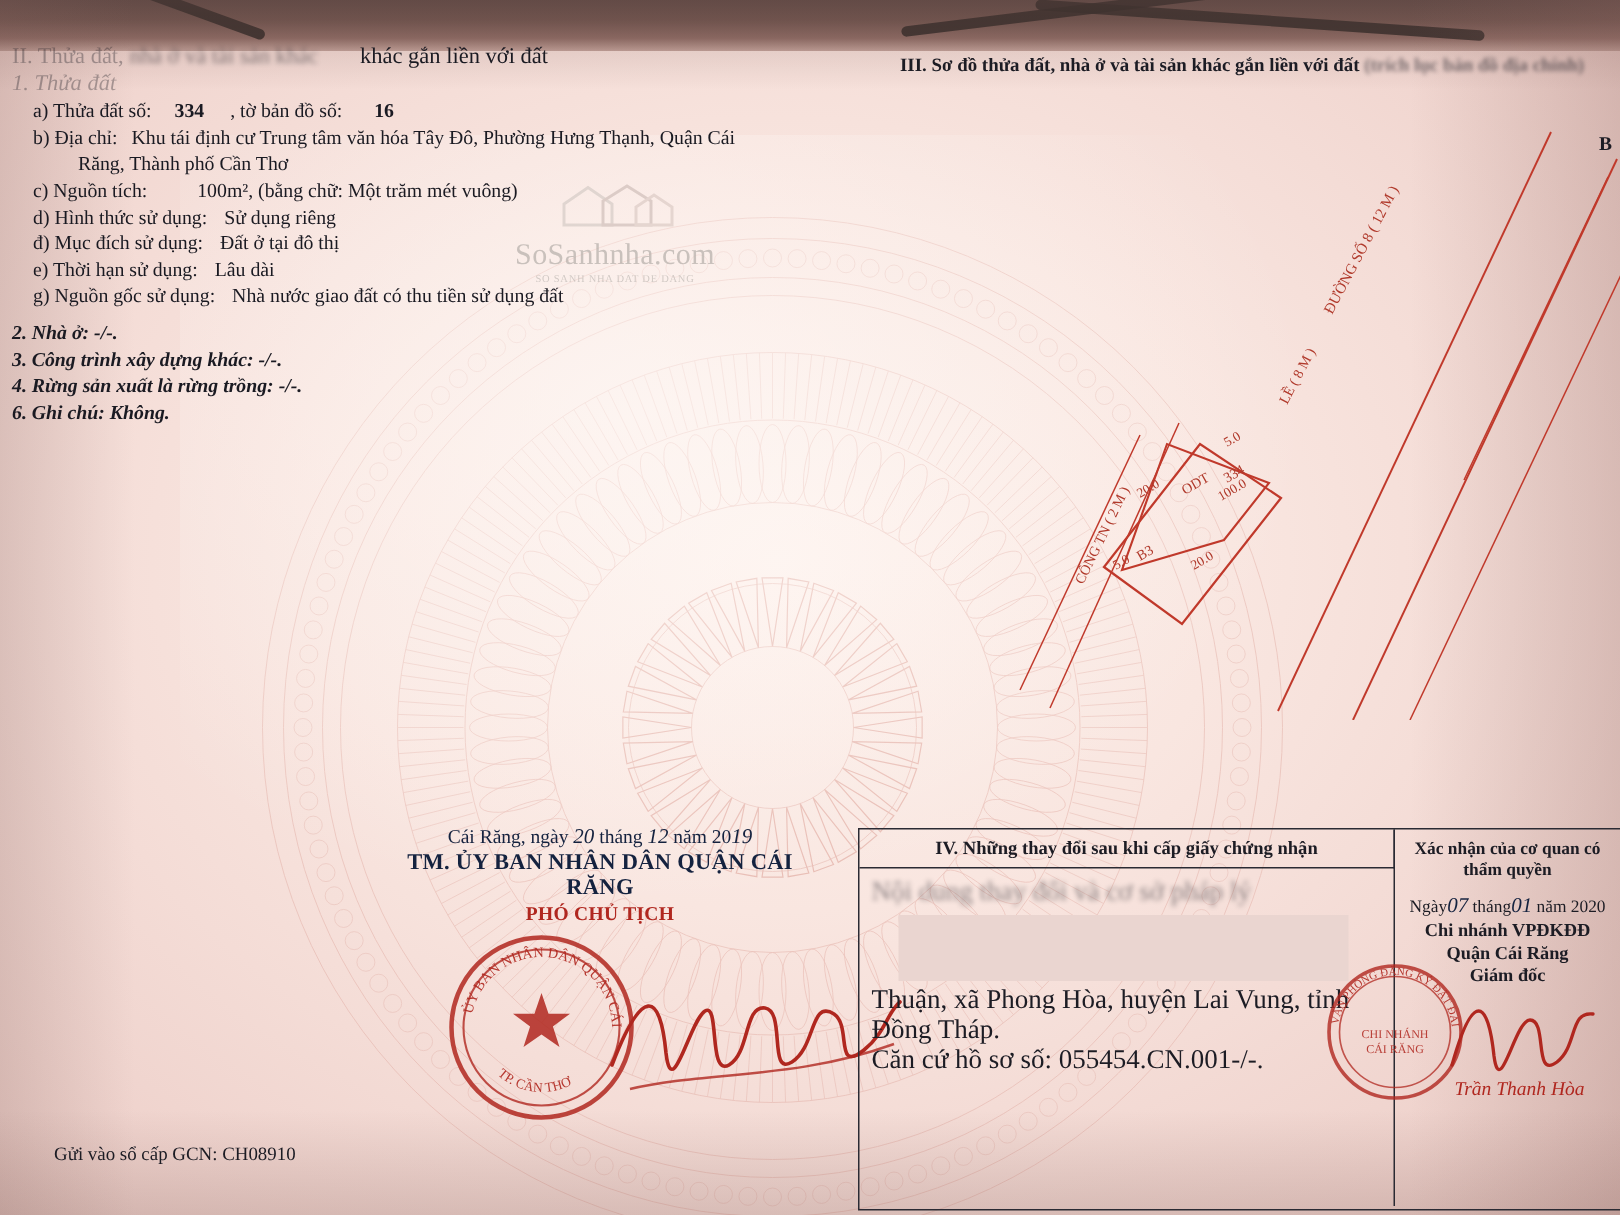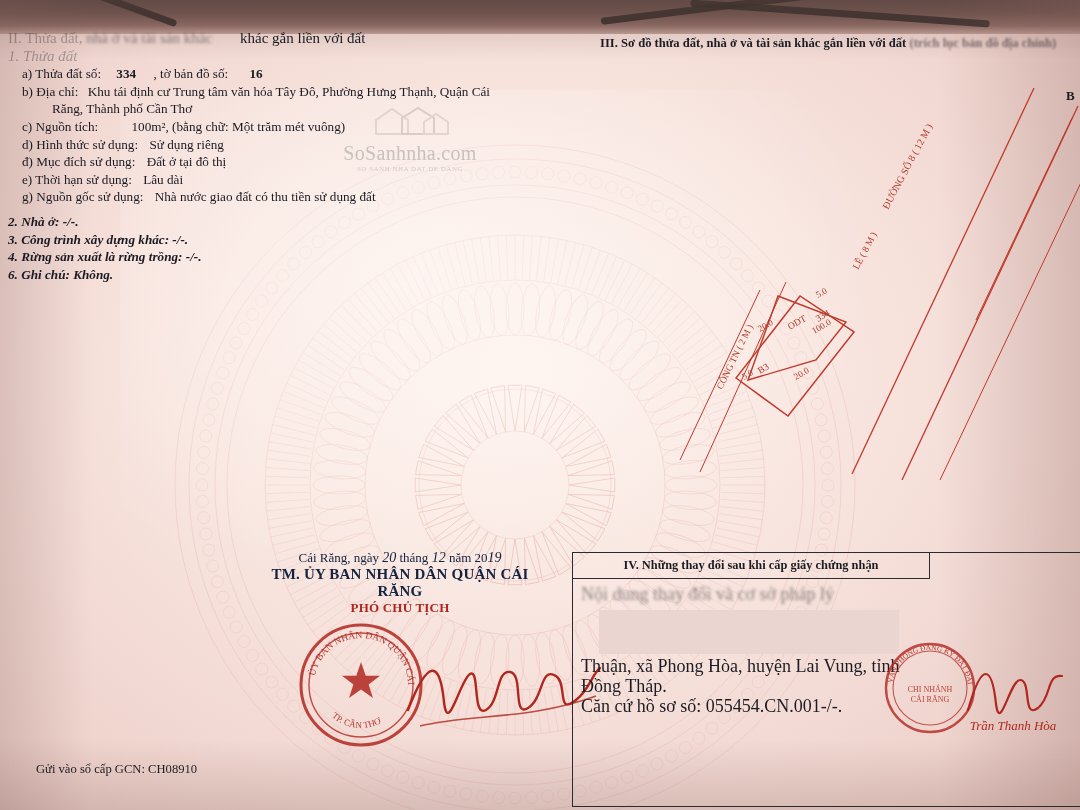--- a/index.html
+++ b/index.html
@@ -27,21 +27,21 @@
     background:linear-gradient(0deg, rgba(125,90,85,.22), rgba(125,90,85,0));}
   #gloss{left:120px;top:90px;width:760px;height:520px;
     background:radial-gradient(ellipse at 40% 35%, rgba(255,252,250,.55), rgba(255,255,255,0) 70%);}
   
   #desk{position:absolute;left:0;top:0;width:1080px;height:34px;
     background:linear-gradient(180deg,#5a4440 0%, #6d514b 40%, #8d6a63 75%, #c2a199 100%);}
   #desk .cable{position:absolute;height:7px;border-radius:4px;background:#2b2522;opacity:.85;}
   
   #guilloche{position:absolute;left:165px;top:135px;width:700px;height:700px;opacity:.40;}
   
-  #watermark{position:absolute;left:320px;top:104px;width:180px;height:70px;text-align:center;opacity:.75;}
+  #watermark{position:absolute;left:320px;top:120px;width:180px;height:70px;text-align:center;opacity:.75;}
   #watermark .wm-txt{font-family:"Liberation Serif",serif;font-size:20px;color:#b9b2ad;letter-spacing:.3px;}
   #watermark .wm-sub{font-size:7px;color:#c4bdb8;letter-spacing:.5px;}
   
   #left-col{position:absolute;left:8px;top:30px;width:580px;color:#1a1a22;}
   #left-col .line{font-size:13.2px;line-height:17.6px;white-space:nowrap;}
   #left-col .hdr{font-weight:normal;font-size:15px;}
   .ital{font-style:italic;}
   .faded{opacity:.33;}
   .blurline{filter:blur(1.6px);opacity:.5;}
   .indent{padding-left:14px;}
@@ -663,20 +663,31 @@
   <div id="sec4">
     <div class="title">IV. Những thay đổi sau khi cấp giấy chứng nhận</div>
     <div class="body">
       <div class="l blurline" style="height:20px;">Nội dung thay đổi và cơ sở pháp lý</div>
       <div style="height:52px;position:relative;">
         <div class="redact" style="left:18px;top:6px;width:300px;height:44px;"></div>
       </div>
       <div class="l">Thuận, xã Phong Hòa, huyện Lai Vung, tỉnh Đồng Tháp.</div>
       <div class="l">Căn cứ hồ sơ số: 055454.CN.001-/-.</div>
     </div>
+    <div class="rcol" style="border-left:1.2px solid #2a2a33;">
+      <div class="rt">Xác nhận của cơ quan có thẩm quyền</div>
+      <div class="rdate">
+        <span>Ngày</span><span class="hw-num">07</span>
+        <span>tháng</span><span class="hw-num">01</span>
+        <span>năm 2020</span>
+      </div>
+      <div class="rbold">Chi nhánh VPĐKĐĐ</div>
+      <div class="rbold">Quận Cái Răng</div>
+      <div class="rbold">Giám đốc</div>
+    </div>
   </div>
 
   <svg id="seal2" viewBox="0 0 96 96">
     <circle cx="48" cy="48" r="44" fill="none" stroke="#b0271f" stroke-width="2.4" opacity=".8"></circle>
     <circle cx="48" cy="48" r="37" fill="none" stroke="#b0271f" stroke-width="1.1" opacity=".75"></circle>
     <path id="s2top" d="M10,48 a38,38 0 0 1 76,0" fill="none"></path>
     <text fill="#b0271f" font-size="7.4" font-family="Liberation Serif, serif" opacity=".9">
       <textPath href="#s2top" startOffset="4%">VĂN PHÒNG ĐĂNG KÝ ĐẤT ĐAI TP CẦN THƠ</textPath>
     </text>
     <text x="48" y="52" text-anchor="middle" fill="#b0271f" font-size="8" font-family="Liberation Serif, serif" opacity=".85">CHI NHÁNH</text>

